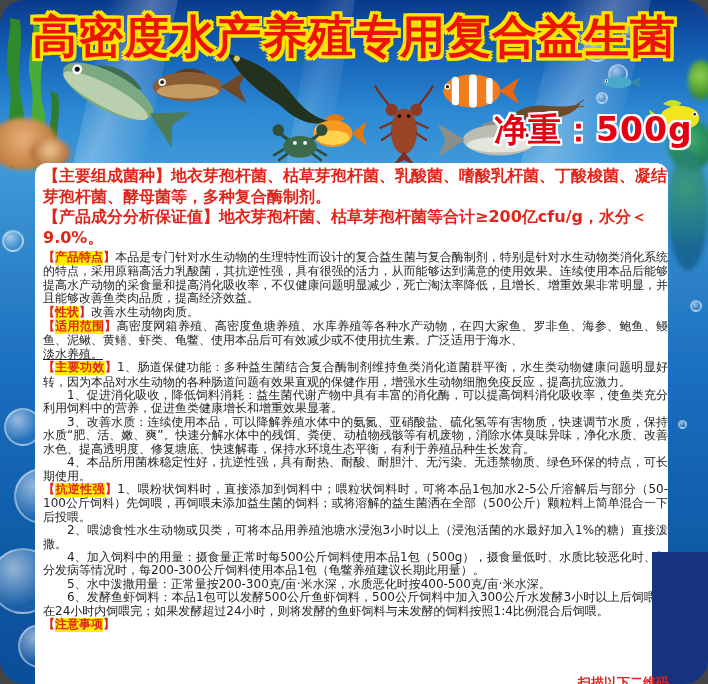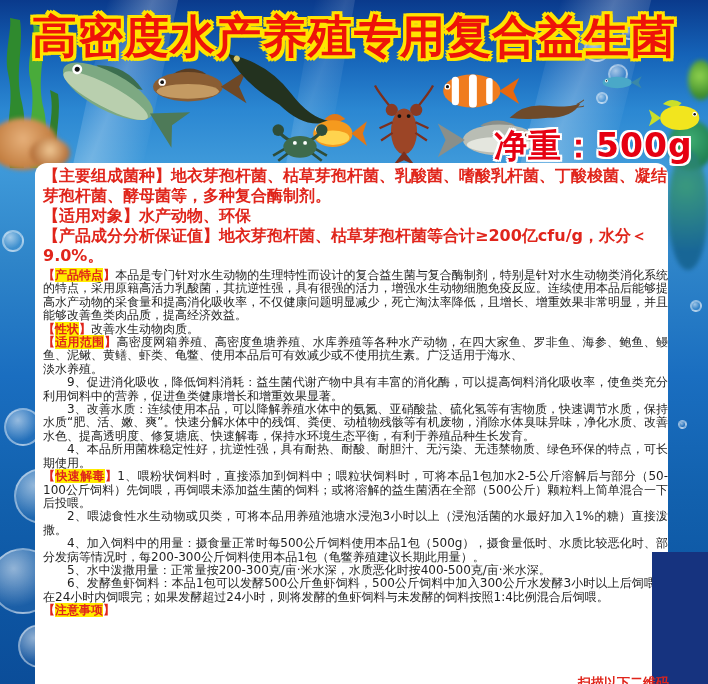--- a/index.html
+++ b/index.html
@@ -1,53 +1,54 @@
 <!DOCTYPE html>
 <html style="--title_red: #ee1309; --title_outline_yellow: #ffe400; --net_weight_red: #e60012; --section_red: #e0251b; --highlight_yellow: #ffec00; --body_text: #1e1e1e; --panel_white: #ffffff; --navy_box: #16337f; --water_blue_dark: #0a3a8c; --water_blue_light: #3f9ada;"><head>
 <meta charset="utf-8">
 <style>
   html,body{margin:0;padding:0;background:#444;}
   *{box-sizing:border-box;}
   .stage{
     position:relative;width:708px;height:684px;overflow:hidden;
     font-family:"DejaVu Sans","Liberation Sans",sans-serif;
     background:linear-gradient(180deg,#0a3a8c 0%,#1563b8 8%,#2b87d2 16%,#3f9ada 24%,#2f85c9 38%,#1a6ec0 55%,#1261ae 72%,#0d55a2 88%,#0b4d99 100%);
+    border-radius:24px;
   }
   
   .lightshaft{position:absolute;top:0;height:170px;background:linear-gradient(100deg,rgba(255,255,255,0) 0%,rgba(255,255,255,.28) 45%,rgba(255,255,255,0) 100%);pointer-events:none;}
   .bubble{position:absolute;border-radius:50%;border:2px solid rgba(255,255,255,.45);
     background:radial-gradient(circle at 35% 30%,rgba(255,255,255,.55),rgba(255,255,255,.06) 65%);}
   .blob{position:absolute;border-radius:50%;filter:blur(2px);}
   .decor-svg{position:absolute;}
   
   .title{
     position:absolute;top:7px;left:0;width:708px;text-align:center;
     font-size:45px;font-weight:bold;letter-spacing:1px;color:var(--title_red,#ee1309);
     text-shadow:-3px -3px 0 var(--title_outline_yellow,#ffe400),3px -3px 0 var(--title_outline_yellow,#ffe400),
       -3px 3px 0 var(--title_outline_yellow,#ffe400),3px 3px 0 var(--title_outline_yellow,#ffe400),
       -3px 0 0 var(--title_outline_yellow,#ffe400),3px 0 0 var(--title_outline_yellow,#ffe400),
       0 -3px 0 var(--title_outline_yellow,#ffe400),0 3px 0 var(--title_outline_yellow,#ffe400);
     white-space:nowrap;
   }
   .net-weight{
-    position:absolute;top:124px;left:494px;font-size:33px;font-weight:bold;
+    position:absolute;top:108px;left:494px;font-size:33px;font-weight:bold;
     color:var(--net_weight_red,#e60012);letter-spacing:1px;white-space:nowrap;
     text-shadow:-2px -2px 0 #fff,2px -2px 0 #fff,-2px 2px 0 #fff,2px 2px 0 #fff,-2px 0 0 #fff,2px 0 0 #fff,0 -2px 0 #fff,0 2px 0 #fff;
   }
   
   .panel{position:absolute;left:35px;top:163px;width:633px;height:521px;background:var(--panel_white,#fff);border-radius:12px 12px 0 0;}
   .content{position:absolute;left:43px;top:166px;width:625px;}
   .content p{margin:0;}
   .red-sec{color:var(--section_red,#e0251b);font-weight:bold;font-size:16px;line-height:20px;}
   .body-sec{color:var(--body_text,#1e1e1e);font-size:12px;line-height:13.4px;text-align:justify;}
   .body-first{margin-top:3px !important;}
-  .h{color:var(--section_red,#e0251b);font-weight:bold;}
+  .h{color:var(--section_red,#e0251b);font-weight:bold;font-family:Liberation Mono, monospace;}
   .hl{background:var(--highlight_yellow,#ffec00);}
   .indent{text-indent:2em;}
-  .block{display:block;}
+  .block{display:block;text-decoration:underline;}
   
   .navy-gusset{position:absolute;left:652px;top:552px;width:56px;height:132px;background:var(--navy_box,#16337f);}
   .qr-hint{position:absolute;left:578px;top:674px;font-size:13px;font-weight:bold;color:var(--section_red,#e0251b);white-space:nowrap;}
 </style>
 </head>
 <body>
 
 <div class="stage">
 
   <div class="lightshaft" style="left:90px;width:70px;transform:skewX(-12deg);"></div>
@@ -163,32 +164,32 @@
       <circle cx="20" cy="34" r="2.6" fill="#111"></circle>
   </svg>
 
   <div class="title">高密度水产养殖专用复合益生菌</div>
   <div class="net-weight">净重：500g</div>
 
   <div class="panel"></div>
 
   <div class="content">
     <p class="red-sec"><span class="h"><span>【</span><span>主要组成菌种</span><span>】</span></span><span>地衣芽孢杆菌、枯草芽孢杆菌、乳酸菌、嗜酸乳杆菌、丁酸梭菌、凝结芽孢杆菌、酵母菌等，多种复合酶制剂。</span></p>
-    <p class="red-sec"><span class="h"><span>【</span><span>适用对象</span><span>】</span></span><span>水产动物、环保</span></p>
     <p class="red-sec"><span class="h"><span>【</span><span>产品成分分析保证值</span><span>】</span></span><span>地衣芽孢杆菌、枯草芽孢杆菌等合计≥200亿cfu/g，水分＜9.0%。</span></p>
 
-    <p class="body-sec body-first"><span class="h"><span>【</span><span class="hl">产品特点</span><span>】</span></span><span>本品是专门针对水生动物的生理特性而设计的复合益生菌与复合酶制剂，特别是针对水生动物类消化系统的特点，采用原籍高活力乳酸菌，其抗逆性强，具有很强的活力，增强水生动物细胞免疫反应。连续使用本品后能够提高水产动物的采食量和提高消化吸收率，不仅健康问题明显减少，死亡淘汰率降低，且增长、增重效果非常明显，并且能够改善鱼类肉品质，提高经济效益。</span></p>
+    <p class="body-sec body-first"><span class="h"><span>【</span><span class="hl">产品特点</span><span>】</span></span><span>本品是专门针对水生动物的生理特性而设计的复合益生菌与复合酶制剂，特别是针对水生动物类消化系统的特点，采用原籍高活力乳酸菌，其抗逆性强，具有很强的活力，从而能够达到满意的使用效果。连续使用本品后能够提高水产动物的采食量和提高消化吸收率，不仅健康问题明显减少，死亡淘汰率降低，且增长、增重效果非常明显，并且能够改善鱼类肉品质，提高经济效益。</span></p>
     <p class="body-sec"><span class="h"><span>【</span><span class="hl">性状</span><span>】</span></span><span>改善水生动物肉质。</span></p>
     <p class="body-sec"><span class="h"><span>【</span><span class="hl">适用范围</span><span>】</span></span><span>高密度网箱养殖、高密度鱼塘养殖、水库养殖等各种水产动物，在四大家鱼、罗非鱼、海参、鲍鱼、鳗鱼、泥鳅、黄鳝、虾类、龟鳖、使用本品后可有效减少或不使用抗生素。广泛适用于海水、</span><span class="block">淡水养殖。</span></p>
 
-    <p class="body-sec indent">9、促进消化吸收，降低饲料消耗：益生菌代谢产物中具有丰富的消化酶，可以提高饲料消化吸收率，使鱼类充分利用饲料中的营养，促进鱼类健康增长和增重效果显著。</p>
+    <p class="body-sec"><span class="h"><span>【</span><span class="hl">主要功效</span><span>】</span></span><span>1、肠道保健功能：多种益生菌结合复合酶制剂维持鱼类消化道菌群平衡，水生类动物健康问题明显好转，因为本品对水生动物的各种肠道问题有效果直观的保健作用，增强水生动物细胞免疫反应，提高抗应激力。</span></p>
+    <p class="body-sec indent">1、促进消化吸收，降低饲料消耗：益生菌代谢产物中具有丰富的消化酶，可以提高饲料消化吸收率，使鱼类充分利用饲料中的营养，促进鱼类健康增长和增重效果显著。</p>
     <p class="body-sec indent">3、改善水质：连续使用本品，可以降解养殖水体中的氨氮、亚硝酸盐、硫化氢等有害物质，快速调节水质，保持水质“肥、活、嫩、爽”。快速分解水体中的残饵、粪便、动植物残骸等有机废物，消除水体臭味异味，净化水质、改善水色、提高透明度、修复塘底、快速解毒，保持水环境生态平衡，有利于养殖品种生长发育。</p>
     <p class="body-sec indent">4、本品所用菌株稳定性好，抗逆性强，具有耐热、耐酸、耐胆汁、无污染、无违禁物质、绿色环保的特点，可长期使用。</p>
 
-    <p class="body-sec"><span class="h"><span>【</span><span class="hl">快速解毒</span><span>】</span></span><span>1、喂粉状饲料时，直接添加到饲料中；喂粒状饲料时，可将本品1包加水2-5公斤溶解后与部分（50-100公斤饲料）先饲喂，再饲喂未添加益生菌的饲料；或将溶解的益生菌洒在全部（500公斤）颗粒料上简单混合一下后投喂。</span></p>
+    <p class="body-sec"><span class="h"><span>【</span><span class="hl">抗逆性强</span><span>】</span></span><span>1、喂粉状饲料时，直接添加到饲料中；喂粒状饲料时，可将本品1包加水2-5公斤溶解后与部分（50-100公斤饲料）先饲喂，再饲喂未添加益生菌的饲料；或将溶解的益生菌洒在全部（500公斤）颗粒料上简单混合一下后投喂。</span></p>
     <p class="body-sec indent">2、喂滤食性水生动物或贝类，可将本品用养殖池塘水浸泡3小时以上（浸泡活菌的水最好加入1%的糖）直接泼撒。</p>
     <p class="body-sec indent">4、加入饲料中的用量：摄食量正常时每500公斤饲料使用本品1包（500g），摄食量低时、水质比较恶化时、部分发病等情况时，每200-300公斤饲料使用本品1包（龟鳖养殖建议长期此用量）。</p>
     <p class="body-sec indent">5、水中泼撒用量：正常量按200-300克/亩·米水深，水质恶化时按400-500克/亩·米水深。</p>
     <p class="body-sec indent">6、发酵鱼虾饲料：本品1包可以发酵500公斤鱼虾饲料，500公斤饲料中加入300公斤水发酵3小时以上后饲喂，在24小时内饲喂完；如果发酵超过24小时，则将发酵的鱼虾饲料与未发酵的饲料按照1:4比例混合后饲喂。</p>
 
     <p class="body-sec"><span class="h"><span>【</span><span class="hl">注意事项</span><span>】</span></span></p>
 
   </div>
 
   <div class="navy-gusset"></div>

